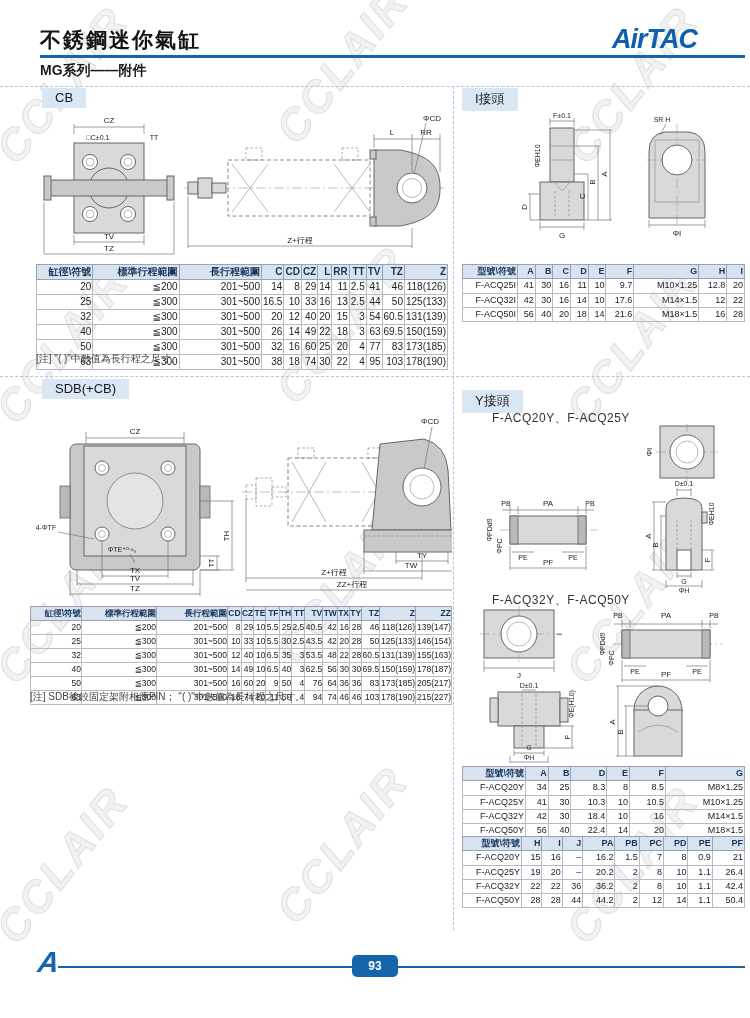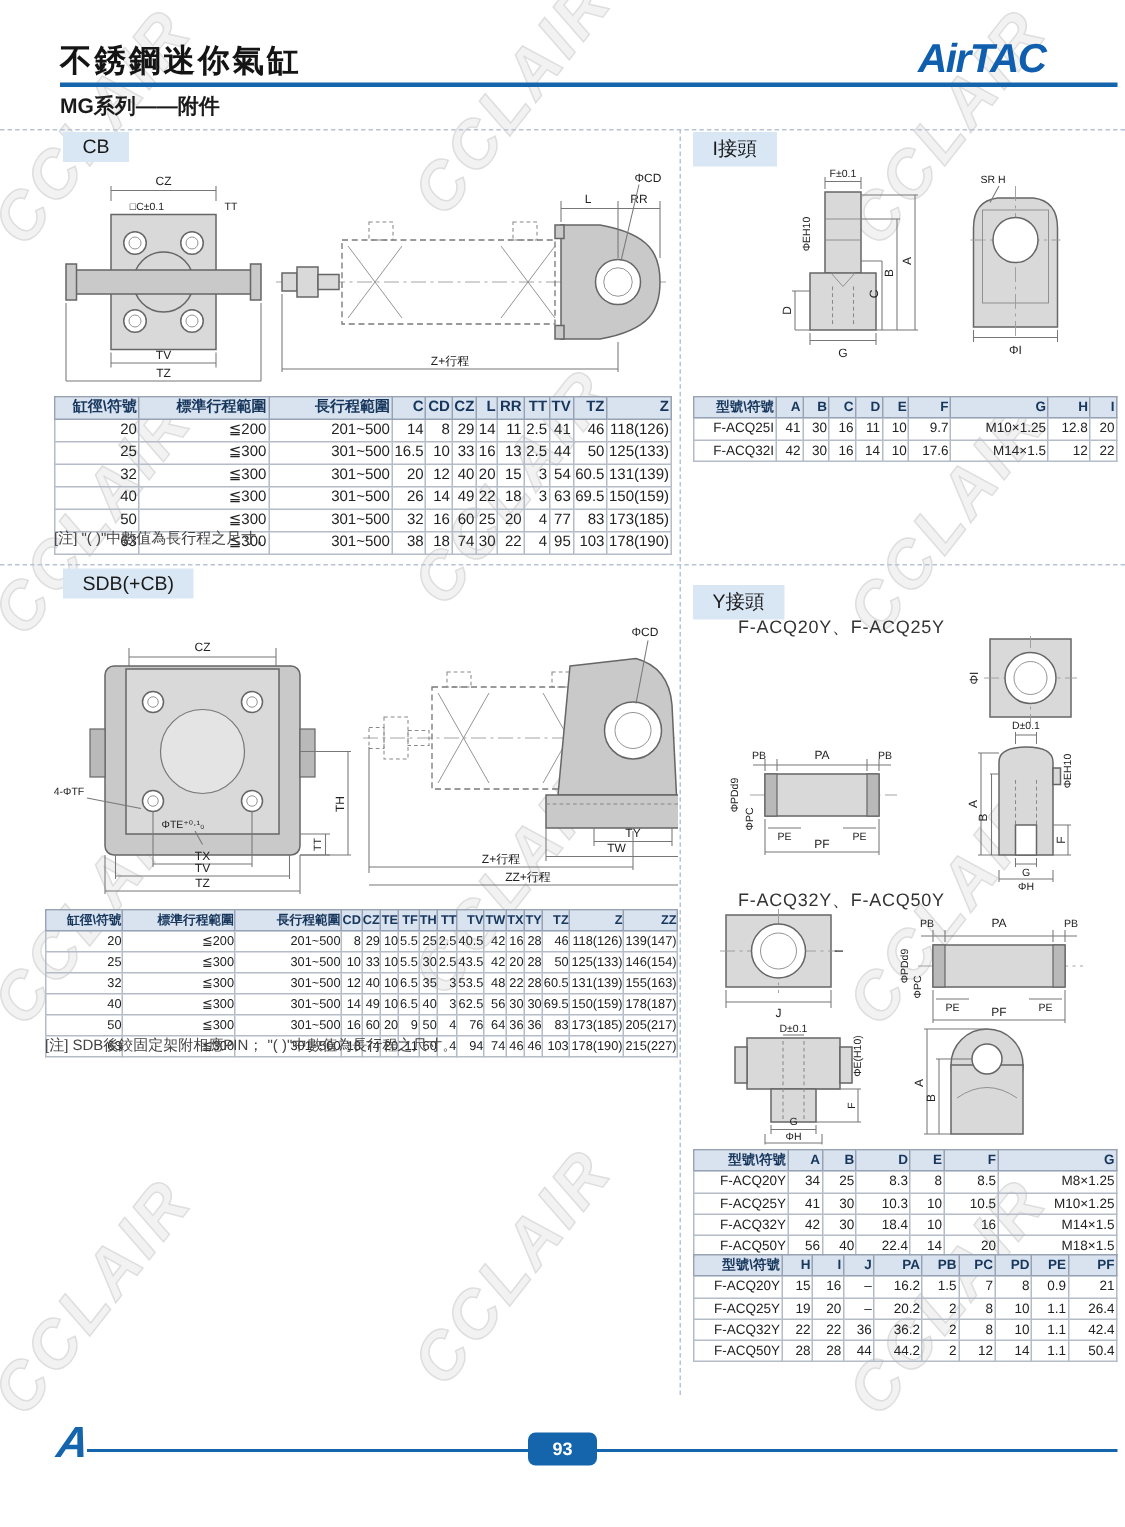--- a/index.html
+++ b/index.html
@@ -308,20 +308,32 @@
           <td>F-ACQ32I</td>
           <td>42</td>
           <td>30</td>
           <td>16</td>
           <td>14</td>
           <td>10</td>
           <td>17.6</td>
           <td>M14×1.5</td>
           <td>12</td>
           <td>22</td>
+        </tr>
+        <tr>
+          <td>F-ACQ50I</td>
+          <td>56</td>
+          <td>40</td>
+          <td>20</td>
+          <td>18</td>
+          <td>14</td>
+          <td>21.6</td>
+          <td>M18×1.5</td>
+          <td>16</td>
+          <td>28</td>
         </tr>
       </tbody>
     </table>
 
   <div class="abs sec-label" style="left:42px;top:379px">SDB(+CB)</div>
 
   <svg class="abs" style="left:30px;top:412px" width="422" height="190" viewBox="0 0 422 190">
     <g>
       <path class="d-line" d="M56,32 v-12 M154,32 v-12 M56,26 h98"></path>
       <text x="105" y="22">CZ</text>

